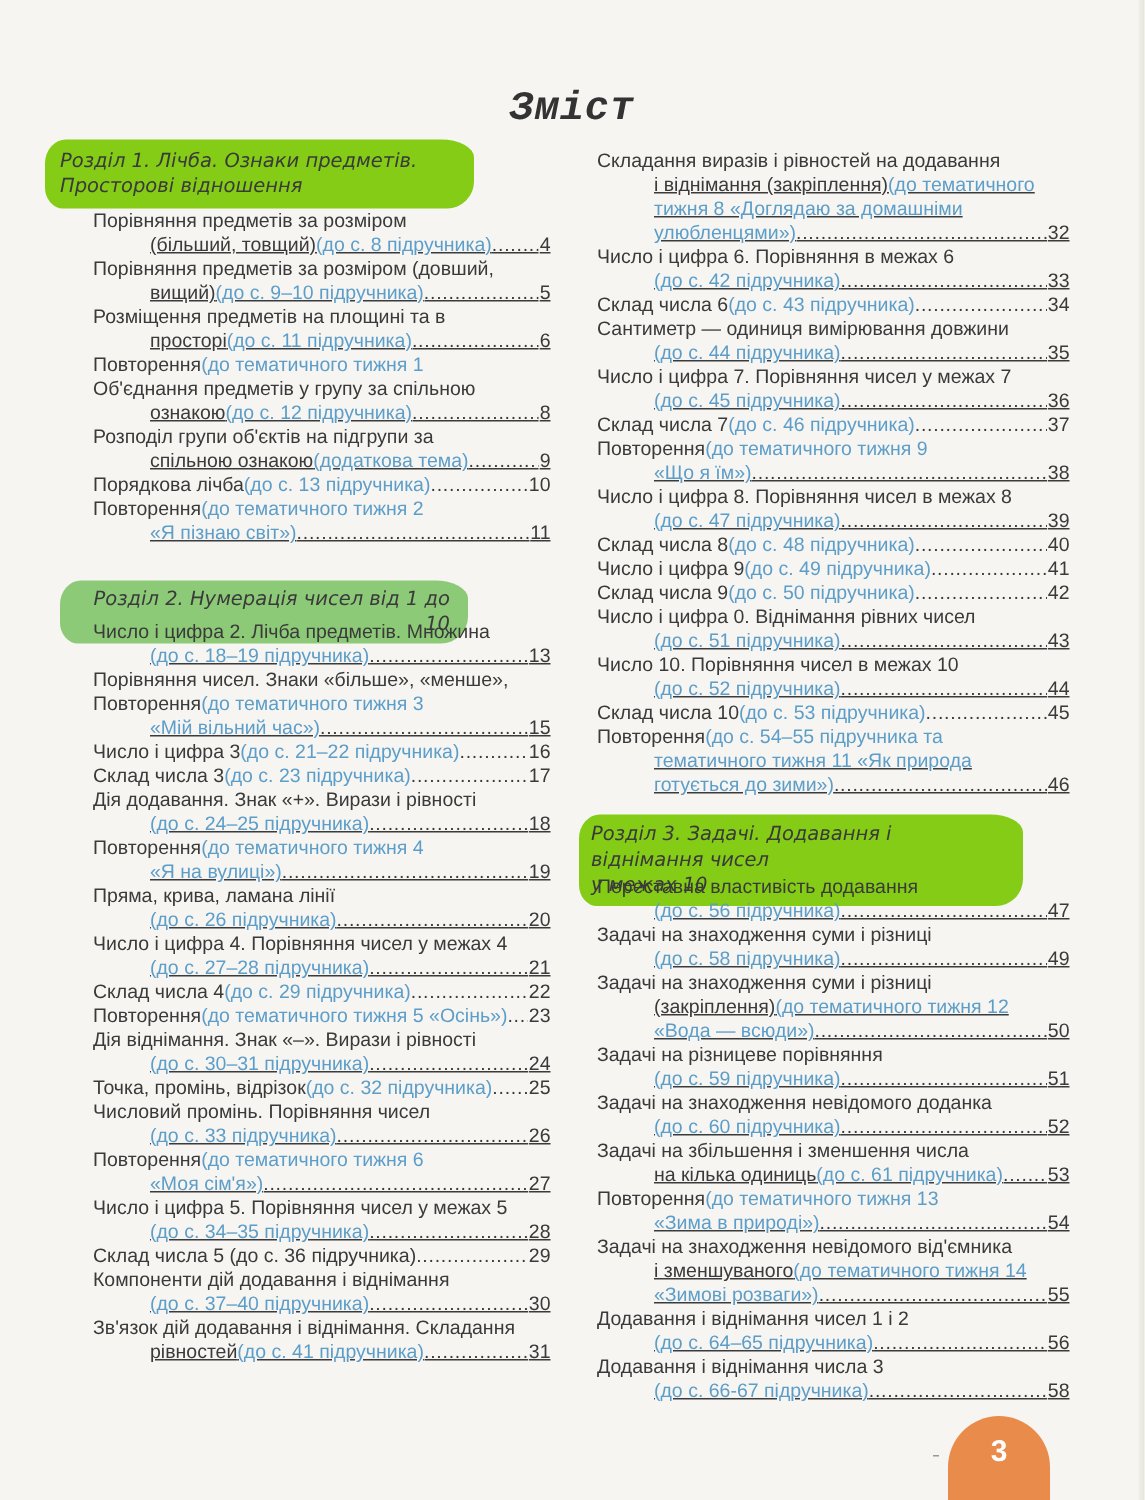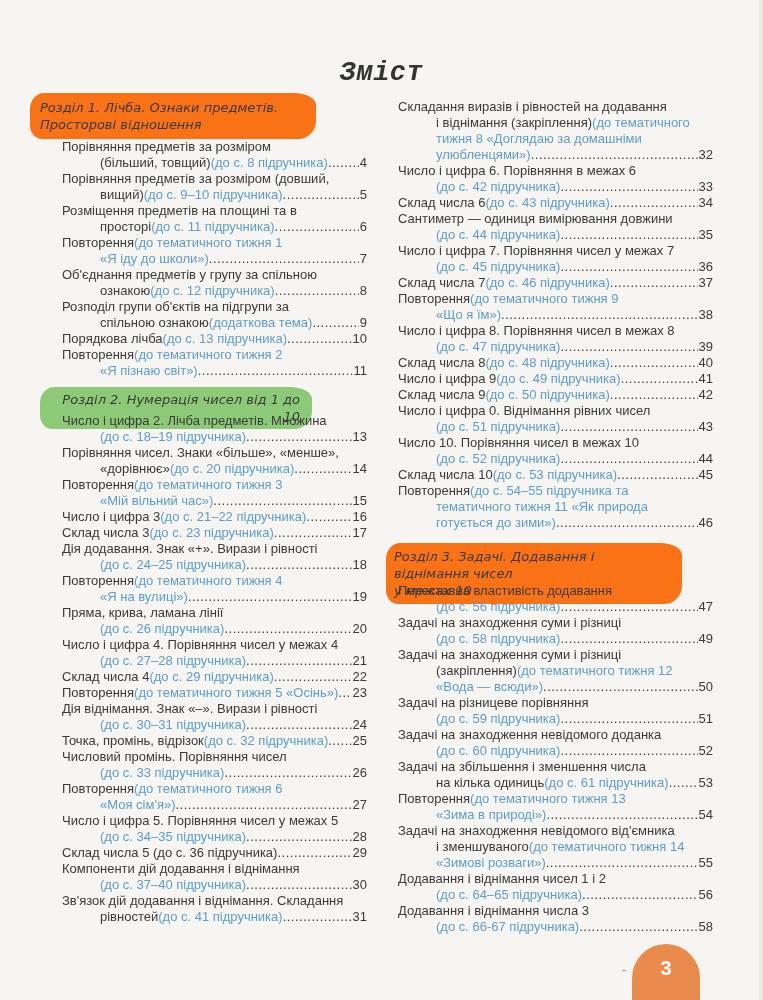--- a/index.html
+++ b/index.html
@@ -16,29 +16,29 @@
       text-align: center; font-size: 27px; font-style: italic; font-weight: bold;
       color: #333; font-family: "DejaVu Sans", sans-serif; letter-spacing: 0.5px;
     }
     .banner {
       position: absolute;
       font-family: "DejaVu Sans", sans-serif; font-style: italic;
       font-size: 13px; line-height: 17px; color: #3a3a3a;
       padding: 6px 14px 6px 10px;
       border-radius: 14px 22px 18px 12px / 16px 12px 18px 14px;
     }
-    .banner.orange { background: #f97316; }
+    .banner.orange { background: #84cc16; }
     .banner.green { background: #8dca78; text-align: right; }
     .entries { position: absolute; text-align: right; }
     .entry {
       font-size: 13px; line-height: 16px; color: #3b3b3b;
       position: relative;
     }
     .entry .line { display: flex; white-space: nowrap; }
-    .entry .line.indent { padding-left: 38px; }
+    .entry .line.indent { padding-left: 38px; text-decoration: underline; }
     .entry .main { color: #3a3a3a; }
     .entry .ref { color: #5d9ec9; }
     .entry .dots {
       flex: 1; overflow: hidden; color: #3a3a3a; min-width: 6px;
     }
     .entry .dots::after {
       content: "........................................................................................................................";
       letter-spacing: 0.5px;
     }
     .entry .num { color: #3a3a3a; padding-left: 1px; }
@@ -97,25 +97,20 @@
           <span class="ref">(до с. 11 підручника) </span>
           <span class="dots"></span>
           <span class="num">6</span>
         </div>
       </div>
       <div class="entry">
         <div class="line">
           <span class="main">Повторення </span>
           <span class="ref">(до тематичного тижня 1</span>
         </div>
-        <div class="line indent">
-          <span class="ref">«Я іду до школи») </span>
-          <span class="dots"></span>
-          <span class="num">7</span>
-        </div>
       </div>
       <div class="entry">
         <div class="line">
           <span class="main">Об'єднання предметів у групу за спільною</span>
         </div>
         <div class="line indent">
           <span class="main">ознакою </span>
           <span class="ref">(до с. 12 підручника) </span>
           <span class="dots"></span>
           <span class="num">8</span>
@@ -163,26 +158,20 @@
         </div>
         <div class="line indent">
           <span class="ref">(до с. 18–19 підручника)</span>
           <span class="dots"></span>
           <span class="num">13</span>
         </div>
       </div>
       <div class="entry">
         <div class="line">
           <span class="main">Порівняння чисел. Знаки «більше», «менше»,</span>
-        </div>
-        <div class="line indent">
-          <span class="main">«дорівнює» </span>
-          <span class="ref">(до с. 20 підручника) </span>
-          <span class="dots"></span>
-          <span class="num">14</span>
         </div>
       </div>
       <div class="entry">
         <div class="line">
           <span class="main">Повторення </span>
           <span class="ref">(до тематичного тижня 3</span>
         </div>
         <div class="line indent">
           <span class="ref">«Мій вільний час») </span>
           <span class="dots"></span>

